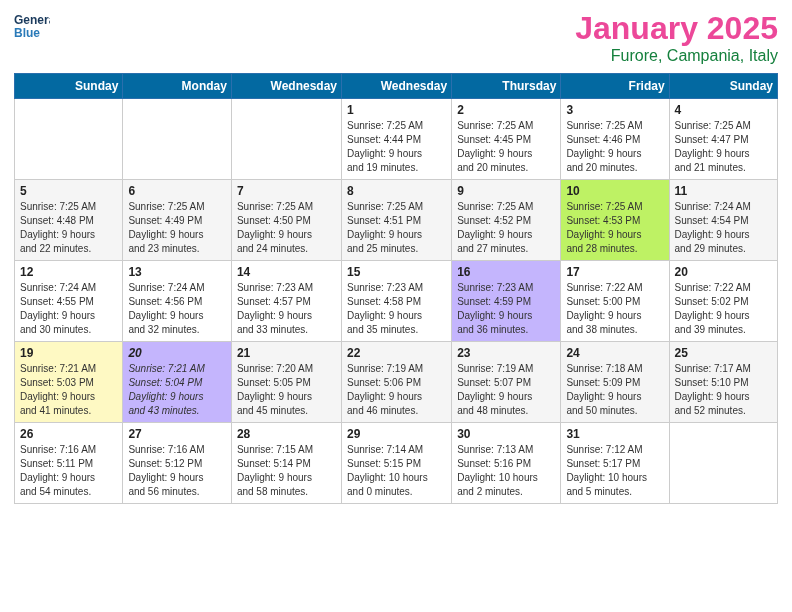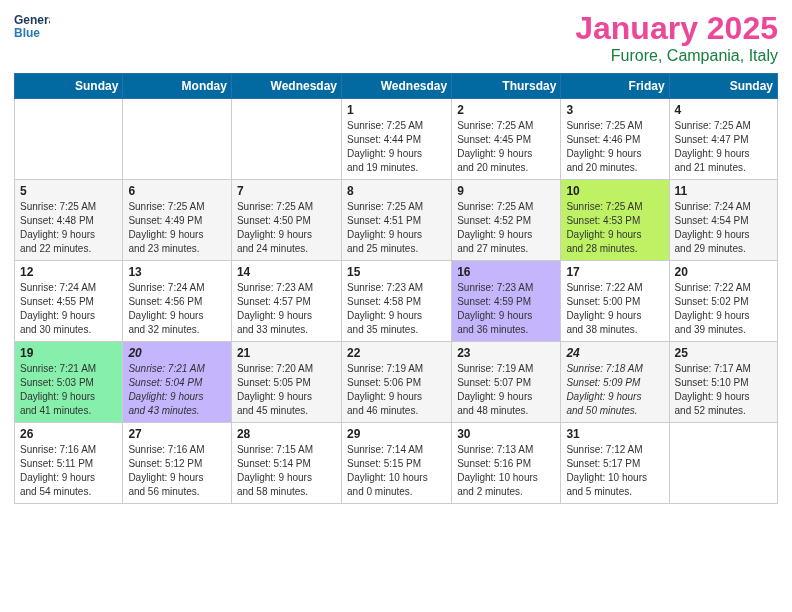--- a/index.html
+++ b/index.html
@@ -192,41 +192,41 @@
           <td style="background: rgb(255, 255, 255);">
             <span class="day-num">17</span>
             <div class="day-info">Sunrise: 7:22 AM<br>Sunset: 5:00 PM<br>Daylight: 9 hours<br>and 38 minutes.</div>
           </td>
           <td style="background: rgb(255, 255, 255);">
             <span class="day-num">20</span>
             <div class="day-info">Sunrise: 7:22 AM<br>Sunset: 5:02 PM<br>Daylight: 9 hours<br>and 39 minutes.</div>
           </td>
         </tr>
         <tr>
-          <td style="background: #86efac;">
+          <td style="background: #fef9c3;">
             <span class="day-num">19</span>
             <div class="day-info">Sunrise: 7:21 AM<br>Sunset: 5:03 PM<br>Daylight: 9 hours<br>and 41 minutes.</div>
           </td>
           <td style="background: #c4b5fd; font-style: italic;">
             <span class="day-num">20</span>
             <div class="day-info">Sunrise: 7:21 AM<br>Sunset: 5:04 PM<br>Daylight: 9 hours<br>and 43 minutes.</div>
           </td>
           <td style="background: rgb(245, 245, 245);">
             <span class="day-num">21</span>
             <div class="day-info">Sunrise: 7:20 AM<br>Sunset: 5:05 PM<br>Daylight: 9 hours<br>and 45 minutes.</div>
           </td>
           <td style="background: rgb(245, 245, 245);">
             <span class="day-num">22</span>
             <div class="day-info">Sunrise: 7:19 AM<br>Sunset: 5:06 PM<br>Daylight: 9 hours<br>and 46 minutes.</div>
           </td>
           <td style="background: rgb(245, 245, 245);">
             <span class="day-num">23</span>
             <div class="day-info">Sunrise: 7:19 AM<br>Sunset: 5:07 PM<br>Daylight: 9 hours<br>and 48 minutes.</div>
           </td>
-          <td style="background: rgb(245, 245, 245); font-style: italic;">
+          <td style="background: rgb(245, 245, 245);">
             <span class="day-num">24</span>
             <div class="day-info">Sunrise: 7:18 AM<br>Sunset: 5:09 PM<br>Daylight: 9 hours<br>and 50 minutes.</div>
           </td>
           <td style="background: rgb(245, 245, 245);">
             <span class="day-num">25</span>
             <div class="day-info">Sunrise: 7:17 AM<br>Sunset: 5:10 PM<br>Daylight: 9 hours<br>and 52 minutes.</div>
           </td>
         </tr>
         <tr>
           <td style="background: rgb(255, 255, 255);">

